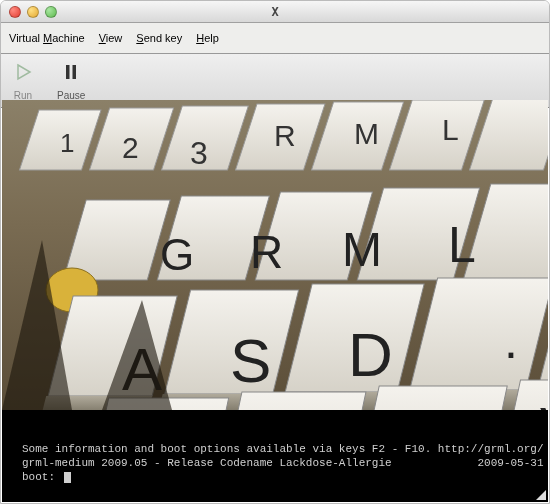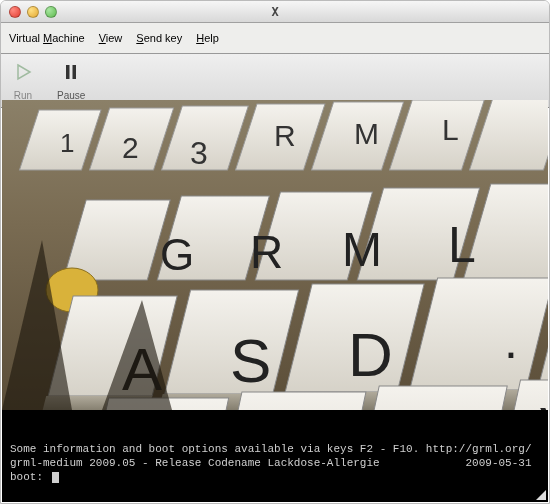--- a/index.html
+++ b/index.html
@@ -62,21 +62,21 @@
   background: #000;
 }
 .kbimg {
   position: absolute; left: 0; top: 0; right: 0;
   height: 310px;
   background: linear-gradient(#8b8068 0%, #796b52 40%, #5a4d38 100%);
   overflow: hidden;
 }
 .kbimg svg { position: absolute; top: 0; left: 0; }
 .term {
-  position: absolute; left: 0; right: 0; bottom: 0;
+  position: absolute; left: 12px; right: 0; bottom: 0;
   padding: 6px 8px 18px 8px;
   color: #cfcfcf;
   font-family: "Courier New", monospace;
   font-size: 11px;
   line-height: 14px;
   white-space: pre;
 }
 .cursor {
   display: inline-block; width: 7px; height: 11px;
   background: #cfcfcf; vertical-align: text-bottom; margin-left: 2px;

